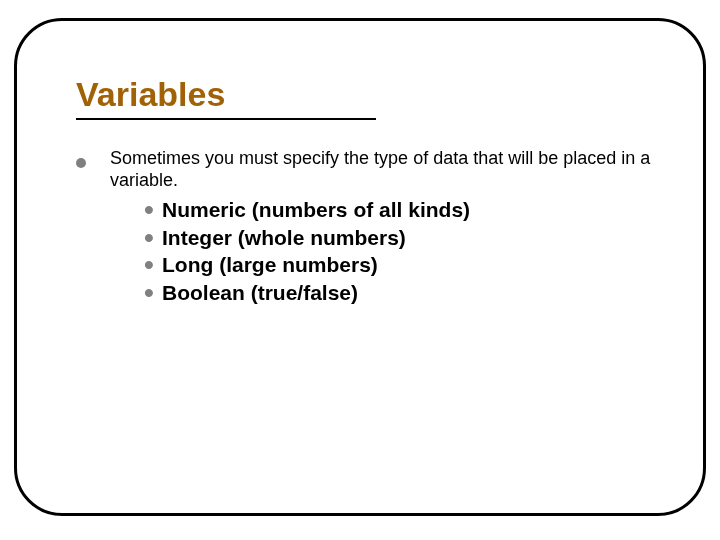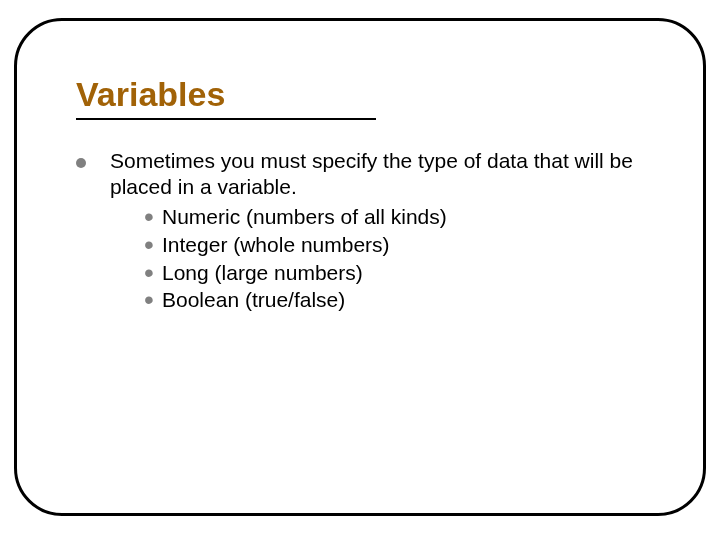--- a/index.html
+++ b/index.html
@@ -37,39 +37,40 @@
     height: 2px;
     background: #000;
     margin-bottom: 28px;
   }
   .bullets-l1 {
     list-style: none;
   }
   .bullets-l1 > li {
     position: relative;
     padding-left: 34px;
-    font-size: 21px;
+    font-size: 18px;
     line-height: 1.22;
     color: #000;
     margin-bottom: 2px;
   }
   .bullets-l1 > li::before {
     content: "";
     position: absolute;
     left: 0;
     top: 10px;
     width: 10px;
     height: 10px;
     background: #808080;
     border-radius: 50%;
   }
   .bullets-l2 {
     list-style: none;
     margin-top: 4px;
     margin-left: 68px;
+    font-weight: bold;
   }
   .bullets-l2 > li {
     position: relative;
     padding-left: 18px;
     font-size: 21px;
     line-height: 1.32;
     color: #000;
   }
   .bullets-l2 > li::before {
     content: "•";

